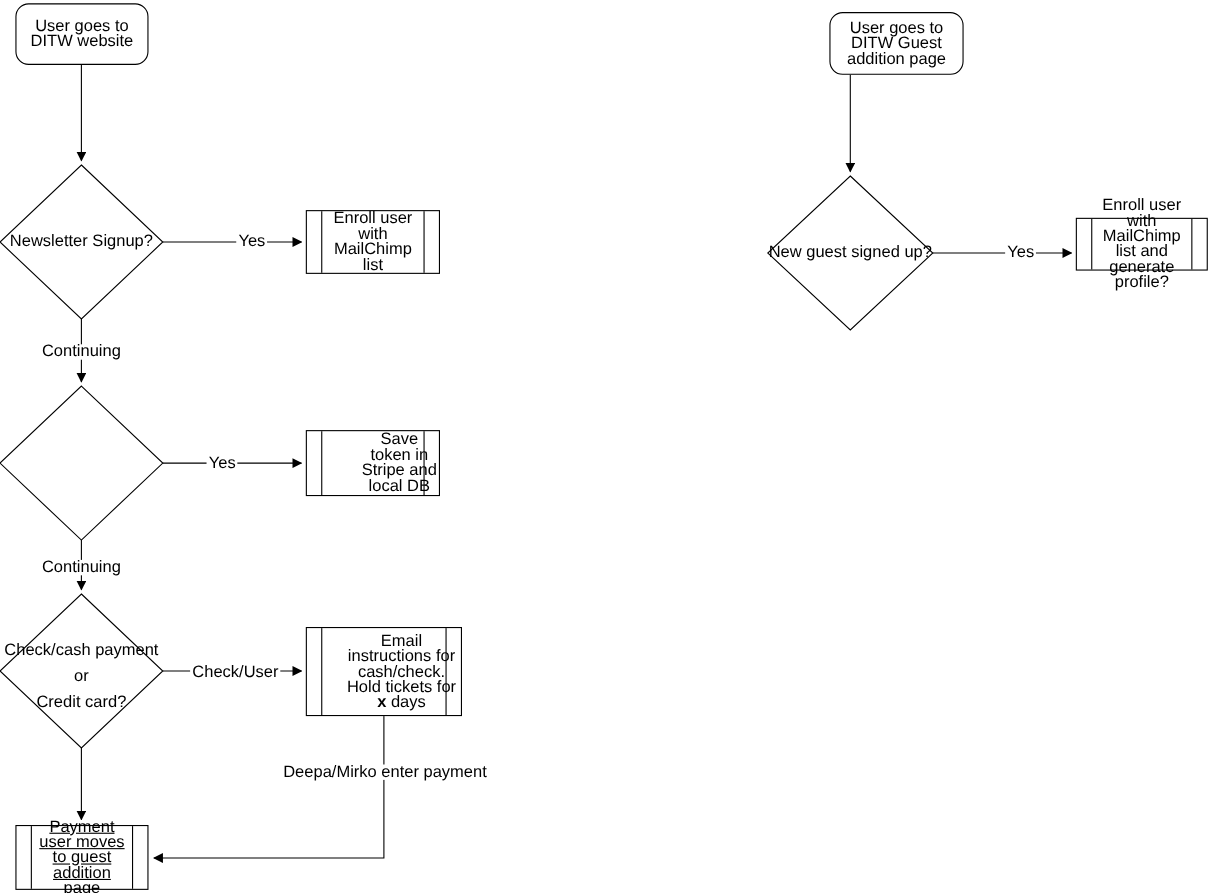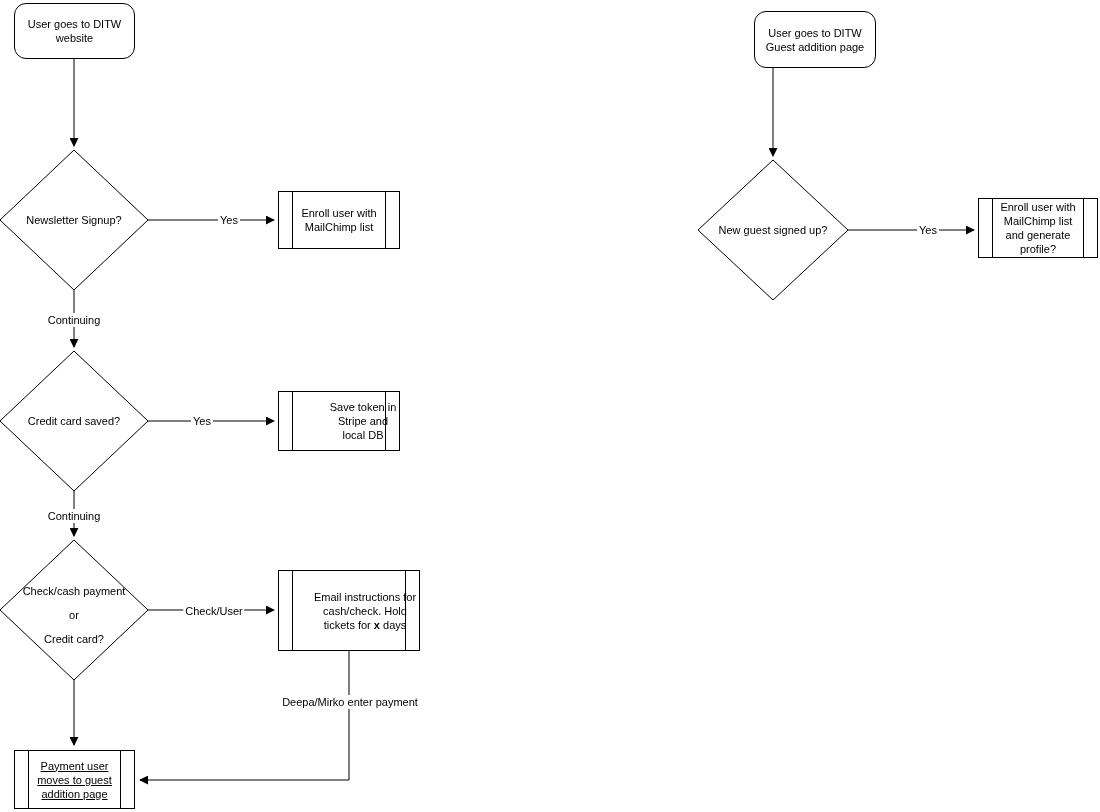--- a/index.html
+++ b/index.html
@@ -2,21 +2,21 @@
 <html><head>
 <meta charset="utf-8">
 <style>
   html, body { margin: 0; padding: 0; background: #ffffff; }
   .canvas {
     position: relative;
     width: 1100px;
     height: 812px;
     background: #ffffff;
     font-family: "Liberation Sans", sans-serif;
-    font-size: 11px;
+    font-size: 15px;
     line-height: 14px;
     color: #000000;
     overflow: hidden;
   }
   .wires {
     position: absolute;
     left: 0; top: 0;
     width: 1100px; height: 812px;
     z-index: 1;
   }
@@ -100,23 +100,20 @@
   </div>
 
   <div class="shape subprocess" style="left:278px; top:191px; width:122px; height:58px;">
     <div style="width:88px;">Enroll user with MailChimp list</div>
   </div>
 
   <div class="shape subprocess" style="left:278px; top:391px; width:122px; height:60px;padding-left:48px;">
     <div style="width:92px;">Save token in Stripe and local DB</div>
   </div>
 
-  <div class="shape diamond-label" style="left:0px; top:351px; width:148px; height:140px;">
-    <div>Credit card saved?</div>
-  </div>
 
   <div class="shape diamond-label stack" style="left:0px; top:540px; width:148px; height:140px;">
     <div>
       <span>Check/cash payment</span>
       <span>or</span>
       <span>Credit card?</span>
     </div>
   </div>
 
   <div class="shape subprocess" style="left:278px; top:570px; width:142px; height:81px;">
@@ -135,19 +132,19 @@
   <div class="edge-label" style="left:350px; top:702px;">Deepa/Mirko enter payment</div>
 
   <div class="shape terminal" style="left:754px; top:11px; width:122px; height:57px;">
     <div style="width:112px;">User goes to DITW Guest addition page</div>
   </div>
 
   <div class="shape diamond-label" style="left:698px; top:160px; width:150px; height:140px;justify-content:center;">
     <div>New guest signed up?</div>
   </div>
 
-  <div class="shape subprocess" style="left:978px; top:198px; width:120px; height:60px;">
+  <div class="shape subprocess" style="left:978px; top:198px; width:120px; height:48px;">
     <div style="width:88px;">Enroll user with MailChimp list and generate profile?</div>
   </div>
 
   <div class="edge-label" style="left:928px; top:230px;">Yes</div>
 
 </div>
 
 </body></html>

